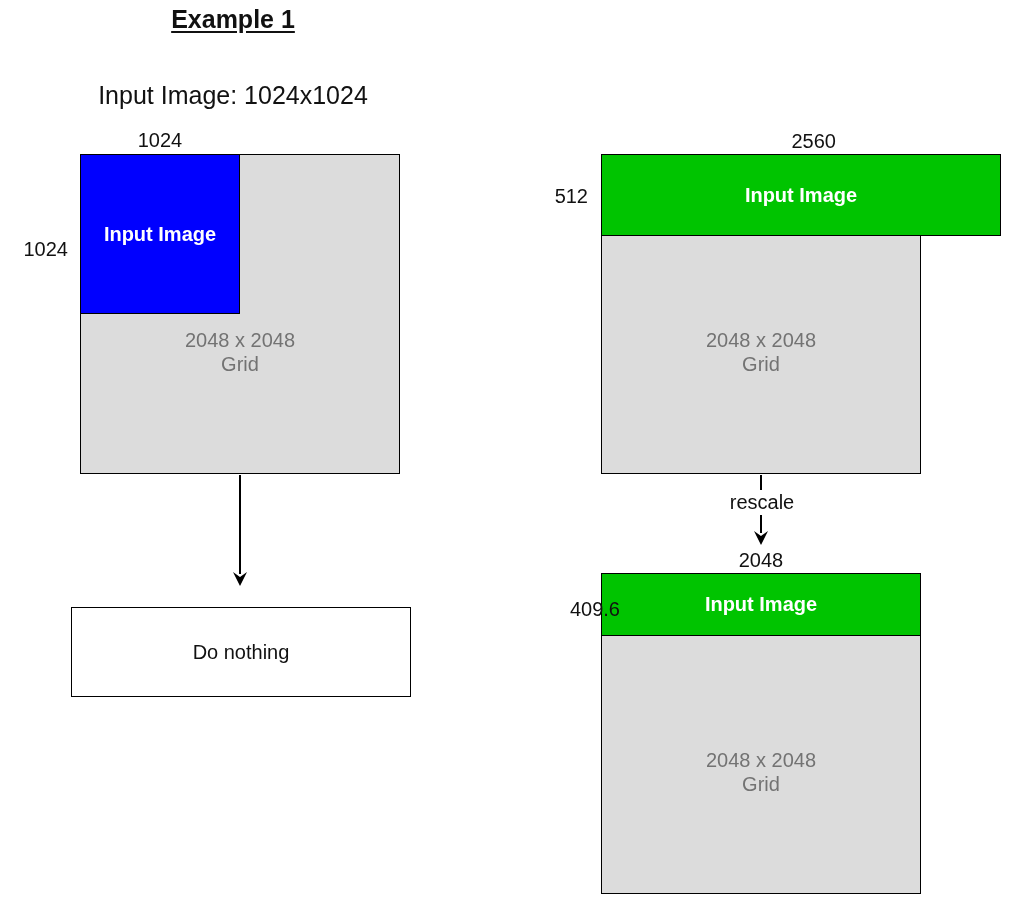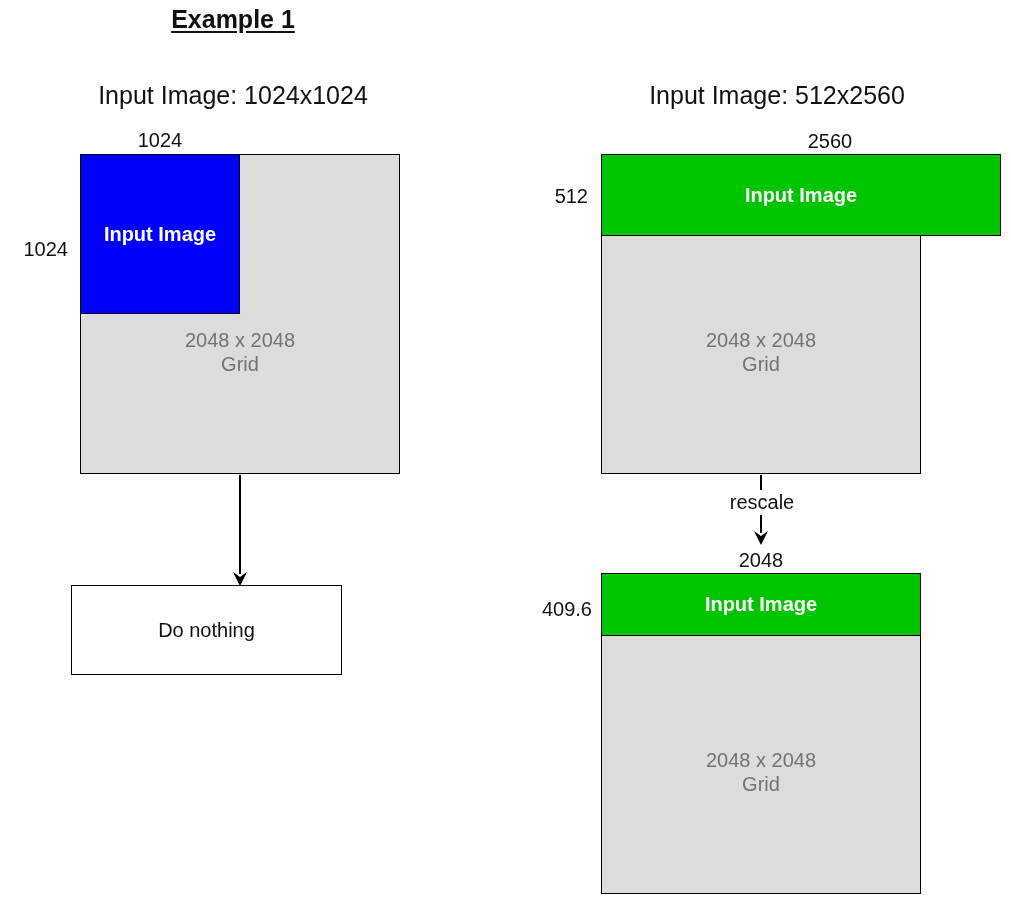--- a/index.html
+++ b/index.html
@@ -103,27 +103,26 @@
     <span>Input Image</span>
   </div>
 
   <div class="abs dim-label dim-left" style="left:16px; top:237px; width:52px;">1024</div>
 
   <div class="abs stem" style="left:239px; top:475px; height:99px;"></div>
   <svg class="abs arrow-head" style="left:233px; top:572px;" width="14" height="14" viewBox="0 0 14 14">
     <polygon points="0,0 7,5 14,0 7,14" fill="#000000"></polygon>
   </svg>
 
-  <div class="abs result-box" style="left:71px; top:585px; width:271px; height:90px;">
+  <div class="abs result-box" style="left:71px; top:607px; width:340px; height:90px;">
     <div>Do nothing</div>
   </div>
 
-  <div class="abs subtitle" style="left:627px; top:34px;">Input Image: 512x2560</div>
 
-  <div class="abs dim-label dim-top" style="left:780px; top:129px; width:100px;">2560</div>
+  <div class="abs dim-label dim-top" style="left:736px; top:129px; width:100px;text-align:right;">2560</div>
 
   <div class="abs shape grid-box" style="left: 601px; top: 154px; width: 320px; height: 320px; background-color: rgb(220, 220, 220);"></div>
   <div class="abs grid-text" style="left:601px; top:328px;">
     <div>2048 x 2048</div>
     <div>Grid</div>
   </div>
 
   <div class="abs shape input-box" style="left:601px; top:154px; width:400px; height:82px; background:#00c400;">
     <span>Input Image</span>
   </div>
@@ -142,15 +141,15 @@
   <div class="abs shape grid-box" style="left: 601px; top: 573px; width: 320px; height: 321px; background-color: rgb(220, 220, 220);"></div>
   <div class="abs grid-text" style="left:601px; top:748px;">
     <div>2048 x 2048</div>
     <div>Grid</div>
   </div>
 
   <div class="abs shape input-box" style="left:601px; top:573px; width:320px; height:63px; background:#00c400;">
     <span>Input Image</span>
   </div>
 
-  <div class="abs dim-label dim-left" style="left:536px; top:597px; width:56px;">409.6</div>
+  <div class="abs dim-label dim-left" style="left:564px; top:597px; width:56px;">409.6</div>
 
 </div>
 
 </body></html>

